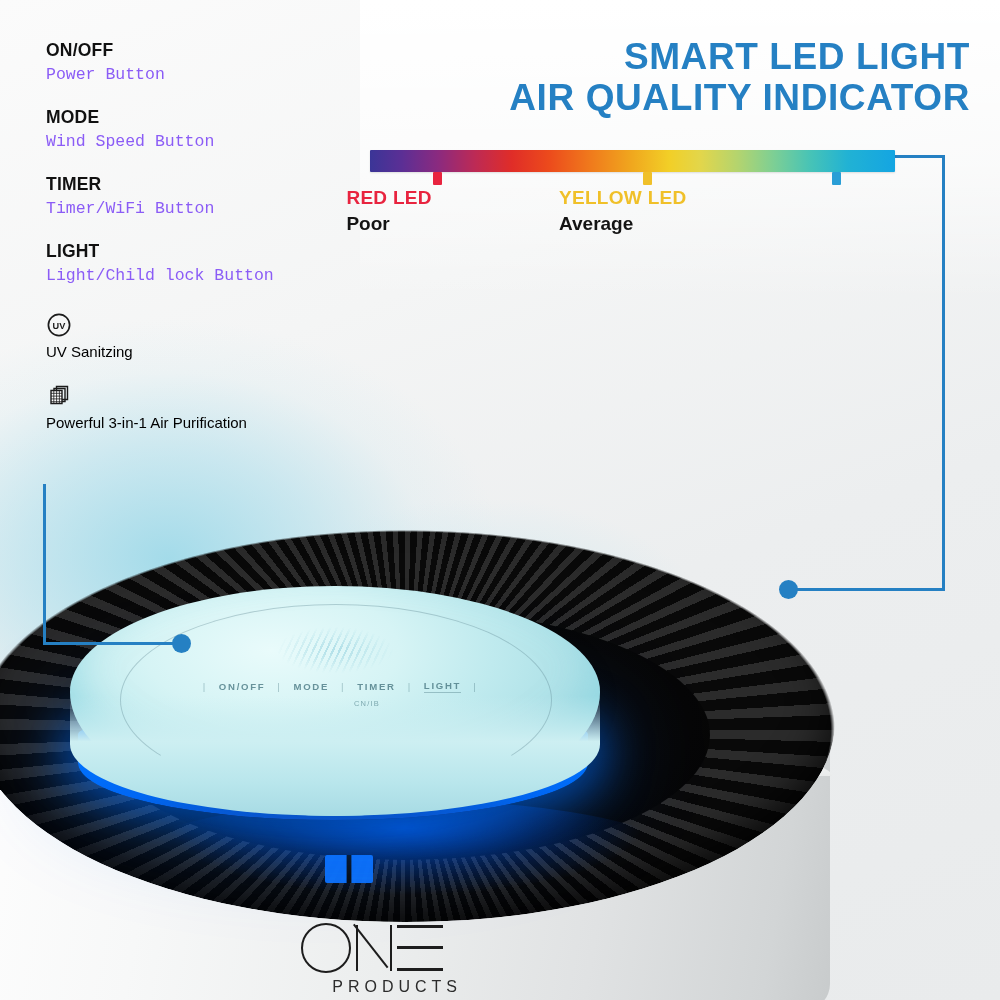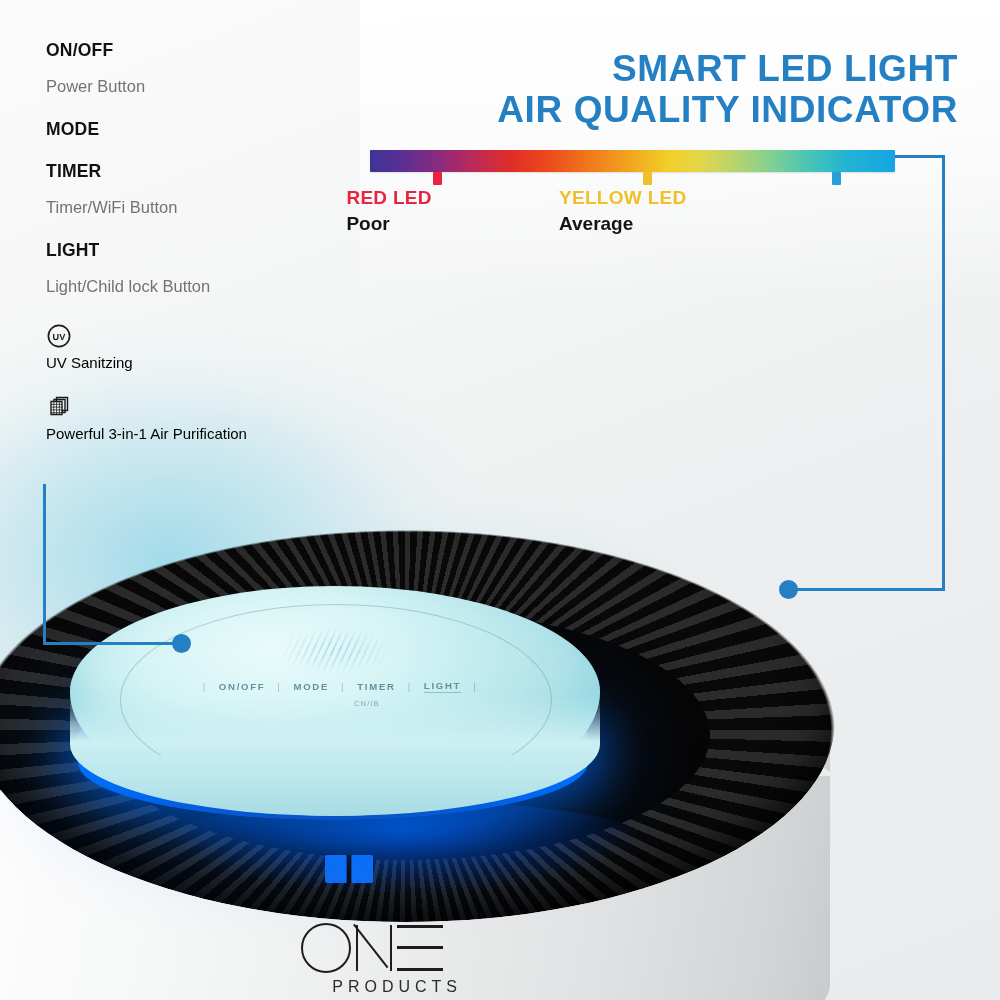--- a/index.html
+++ b/index.html
@@ -18,30 +18,30 @@
     background:radial-gradient(ellipse 70% 60% at 30% 55%,rgba(150,215,232,.85) 0%,rgba(170,222,236,.55) 38%,rgba(200,232,240,.18) 66%,rgba(255,255,255,0) 85%);}
   .bg-cyanwash2{position:absolute;left:240px;top:480px;width:480px;height:300px;
     background:radial-gradient(ellipse 60% 55% at 50% 50%,rgba(140,212,230,.55) 0%,rgba(190,230,240,.2) 55%,rgba(255,255,255,0) 80%);}
   .bg-topglow{position:absolute;left:360px;top:0;width:640px;height:300px;
     background:linear-gradient(180deg,#ffffff 0%,rgba(255,255,255,.6) 55%,rgba(255,255,255,0) 100%);}
 
   
   .specs{position:absolute;left:46px;top:40px;width:330px;color:#1b1b1b;}
   .spec-block{margin-bottom:22px;}
   .spec-title{font-size:17.5px;font-weight:bold;letter-spacing:.2px;line-height:1.15;color:#111;}
-  .spec-sub{font-size:16.5px;font-weight:400;color:#737373;margin-top:17px;line-height:1.2;}
+  .spec-sub{font-size:16.5px;font-weight:400;color:#8b5cf6;margin-top:5px;line-height:1.2;font-family:Liberation Mono, monospace;}
 
   .feat{margin-top:26px;}
   .feat-row{margin-bottom:22px;}
   .feat-icon{display:block;height:26px;margin-bottom:5px;}
   .feat-label{font-size:15px;color:#000000;line-height:1.2;}
 
   
   .header{position:absolute;left:370px;top:36px;width:600px;text-align:right;}
-  .header h1{margin:12px;font-size:37px;line-height:1.12;font-weight:bold;
+  .header h1{margin:0;font-size:37px;line-height:1.12;font-weight:bold;
     letter-spacing:.6px;color:#2580c3;font-family:"Liberation Sans",sans-serif;}
   .header h1 .l2{display:block;}
 
   
   .scale-wrap{position:absolute;left:370px;top:150px;width:525px;}
   .scale-bar{height:22px;width:100%;border-radius:1px;
     background:linear-gradient(90deg,
       #3b3597 0%, #5b2f95 6%, #8b2a7f 13%, #bd2a55 20%,
       #e02d28 27%, #ec4a1c 34%, #f07a1c 42%, #f0a81e 50%,
       #f2cf27 57%, #e2d64b 63%, #b4d46e 70%, #7ccf95 77%,
@@ -199,20 +199,21 @@
 
   <div class="specs">
 
     <div class="spec-block">
       <div class="spec-title">ON/OFF</div>
       <div class="spec-sub">Power Button</div>
     </div>
 
     <div class="spec-block">
       <div class="spec-title">MODE</div>
+      <div class="spec-sub">Wind Speed Button</div>
     </div>
 
     <div class="spec-block">
       <div class="spec-title">TIMER</div>
       <div class="spec-sub">Timer/WiFi Button</div>
     </div>
 
     <div class="spec-block">
       <div class="spec-title">LIGHT</div>
       <div class="spec-sub">Light/Child lock Button</div>

